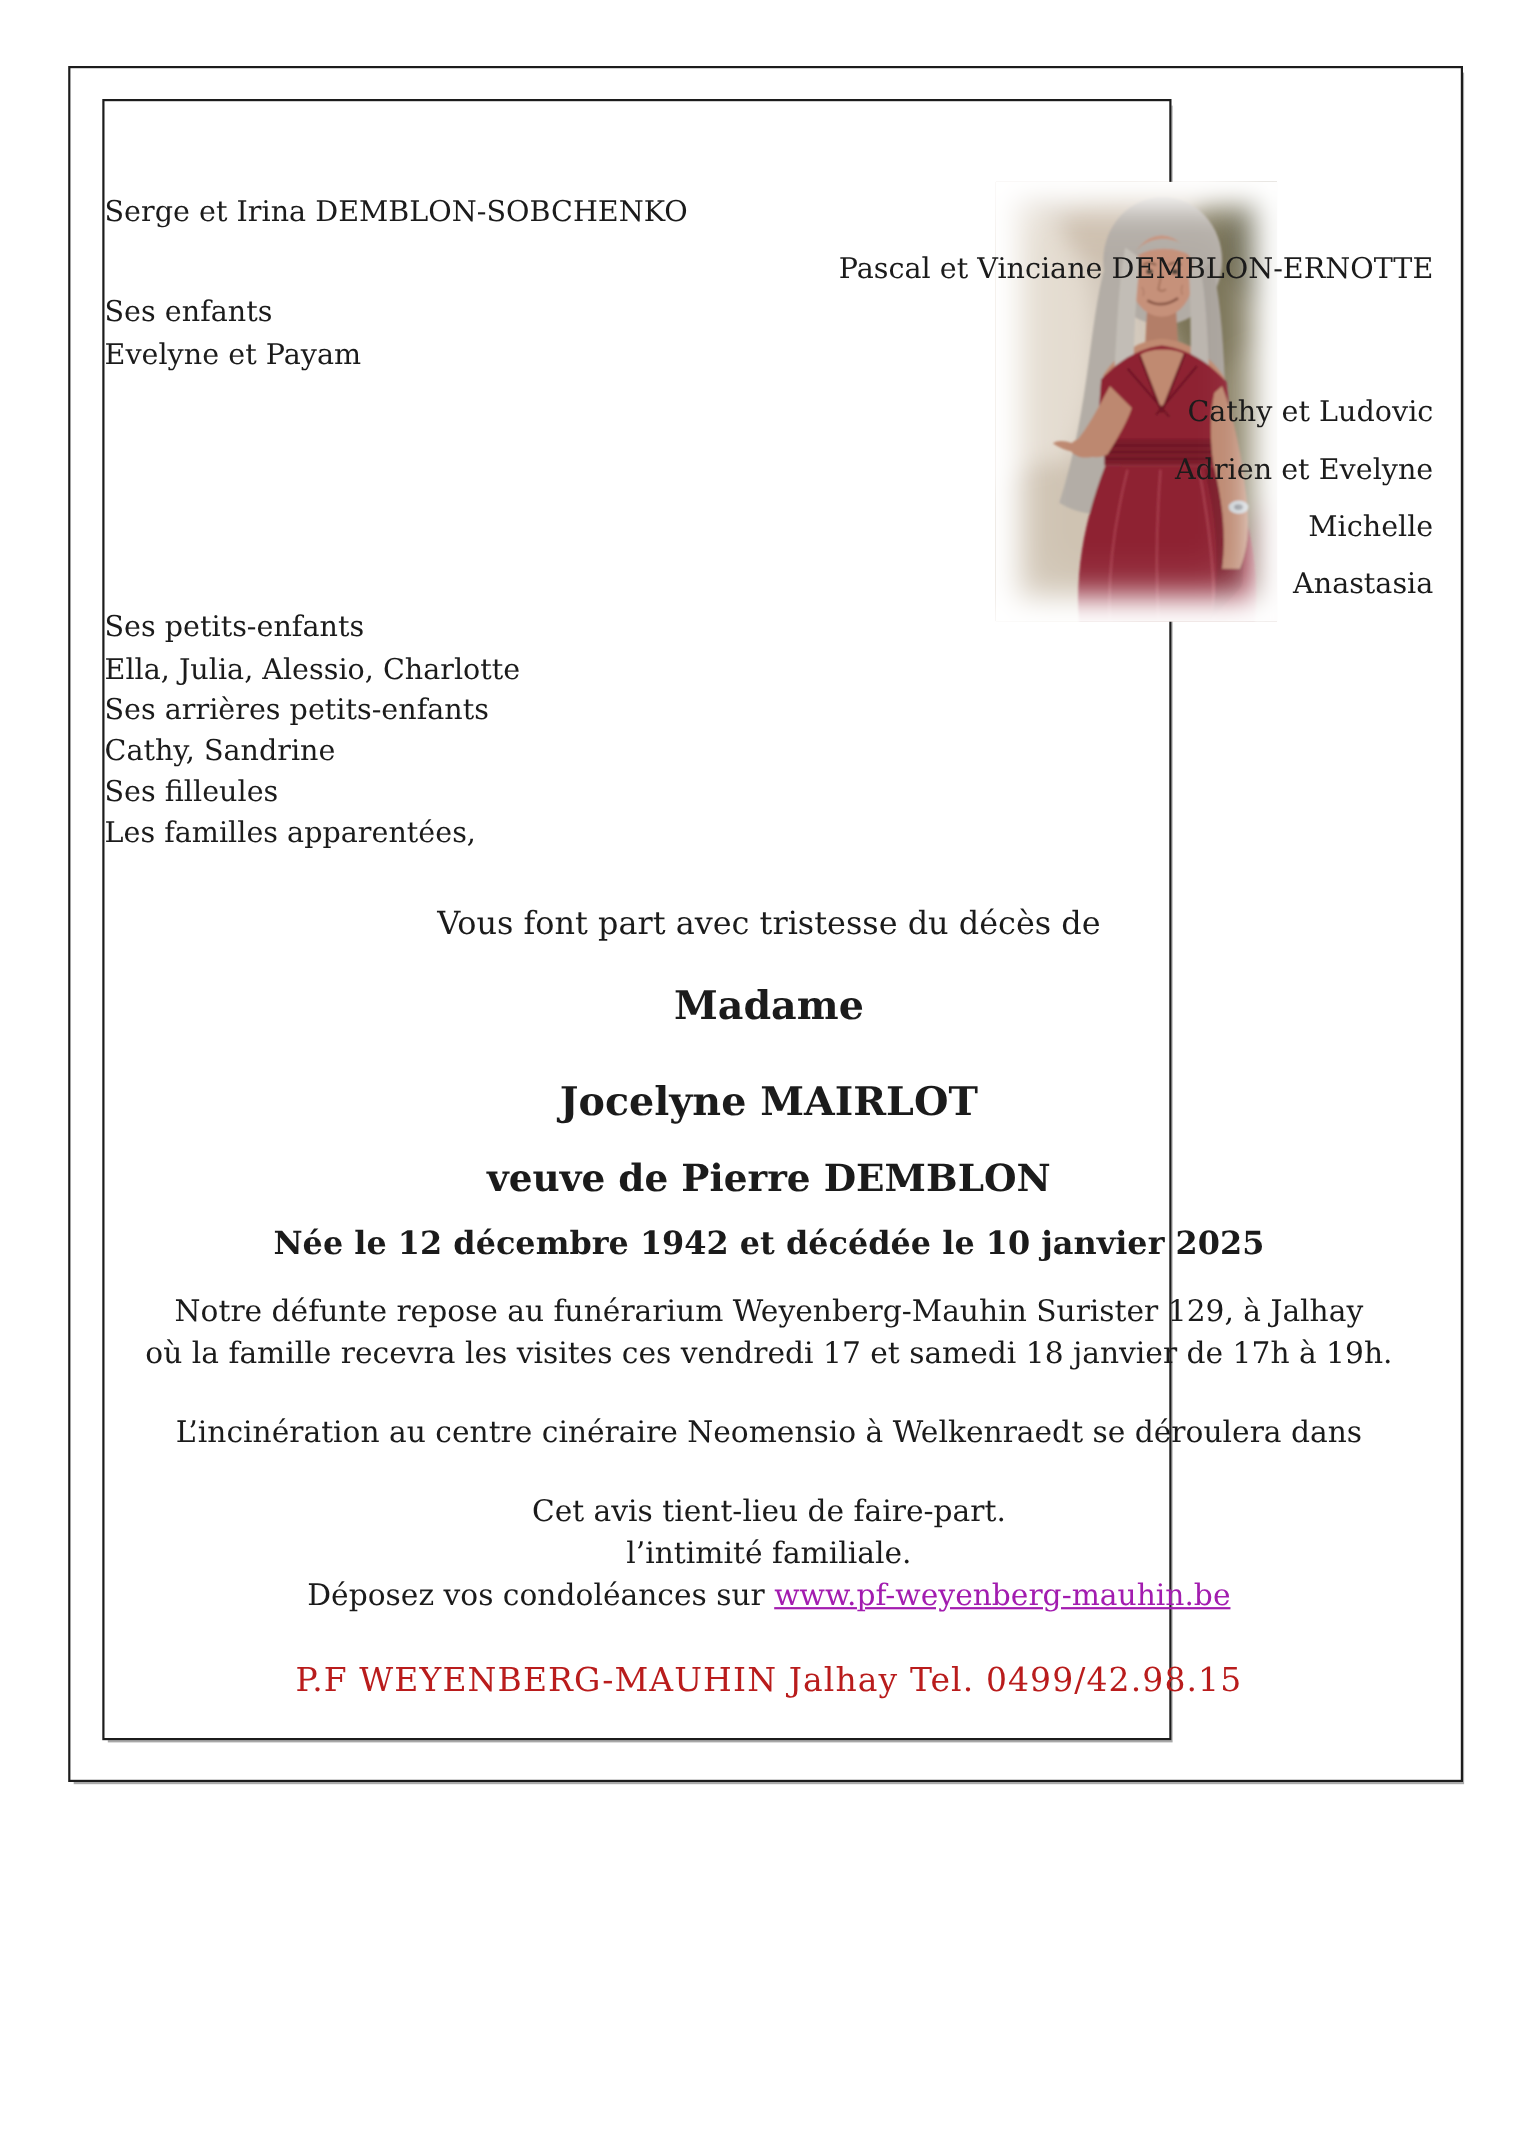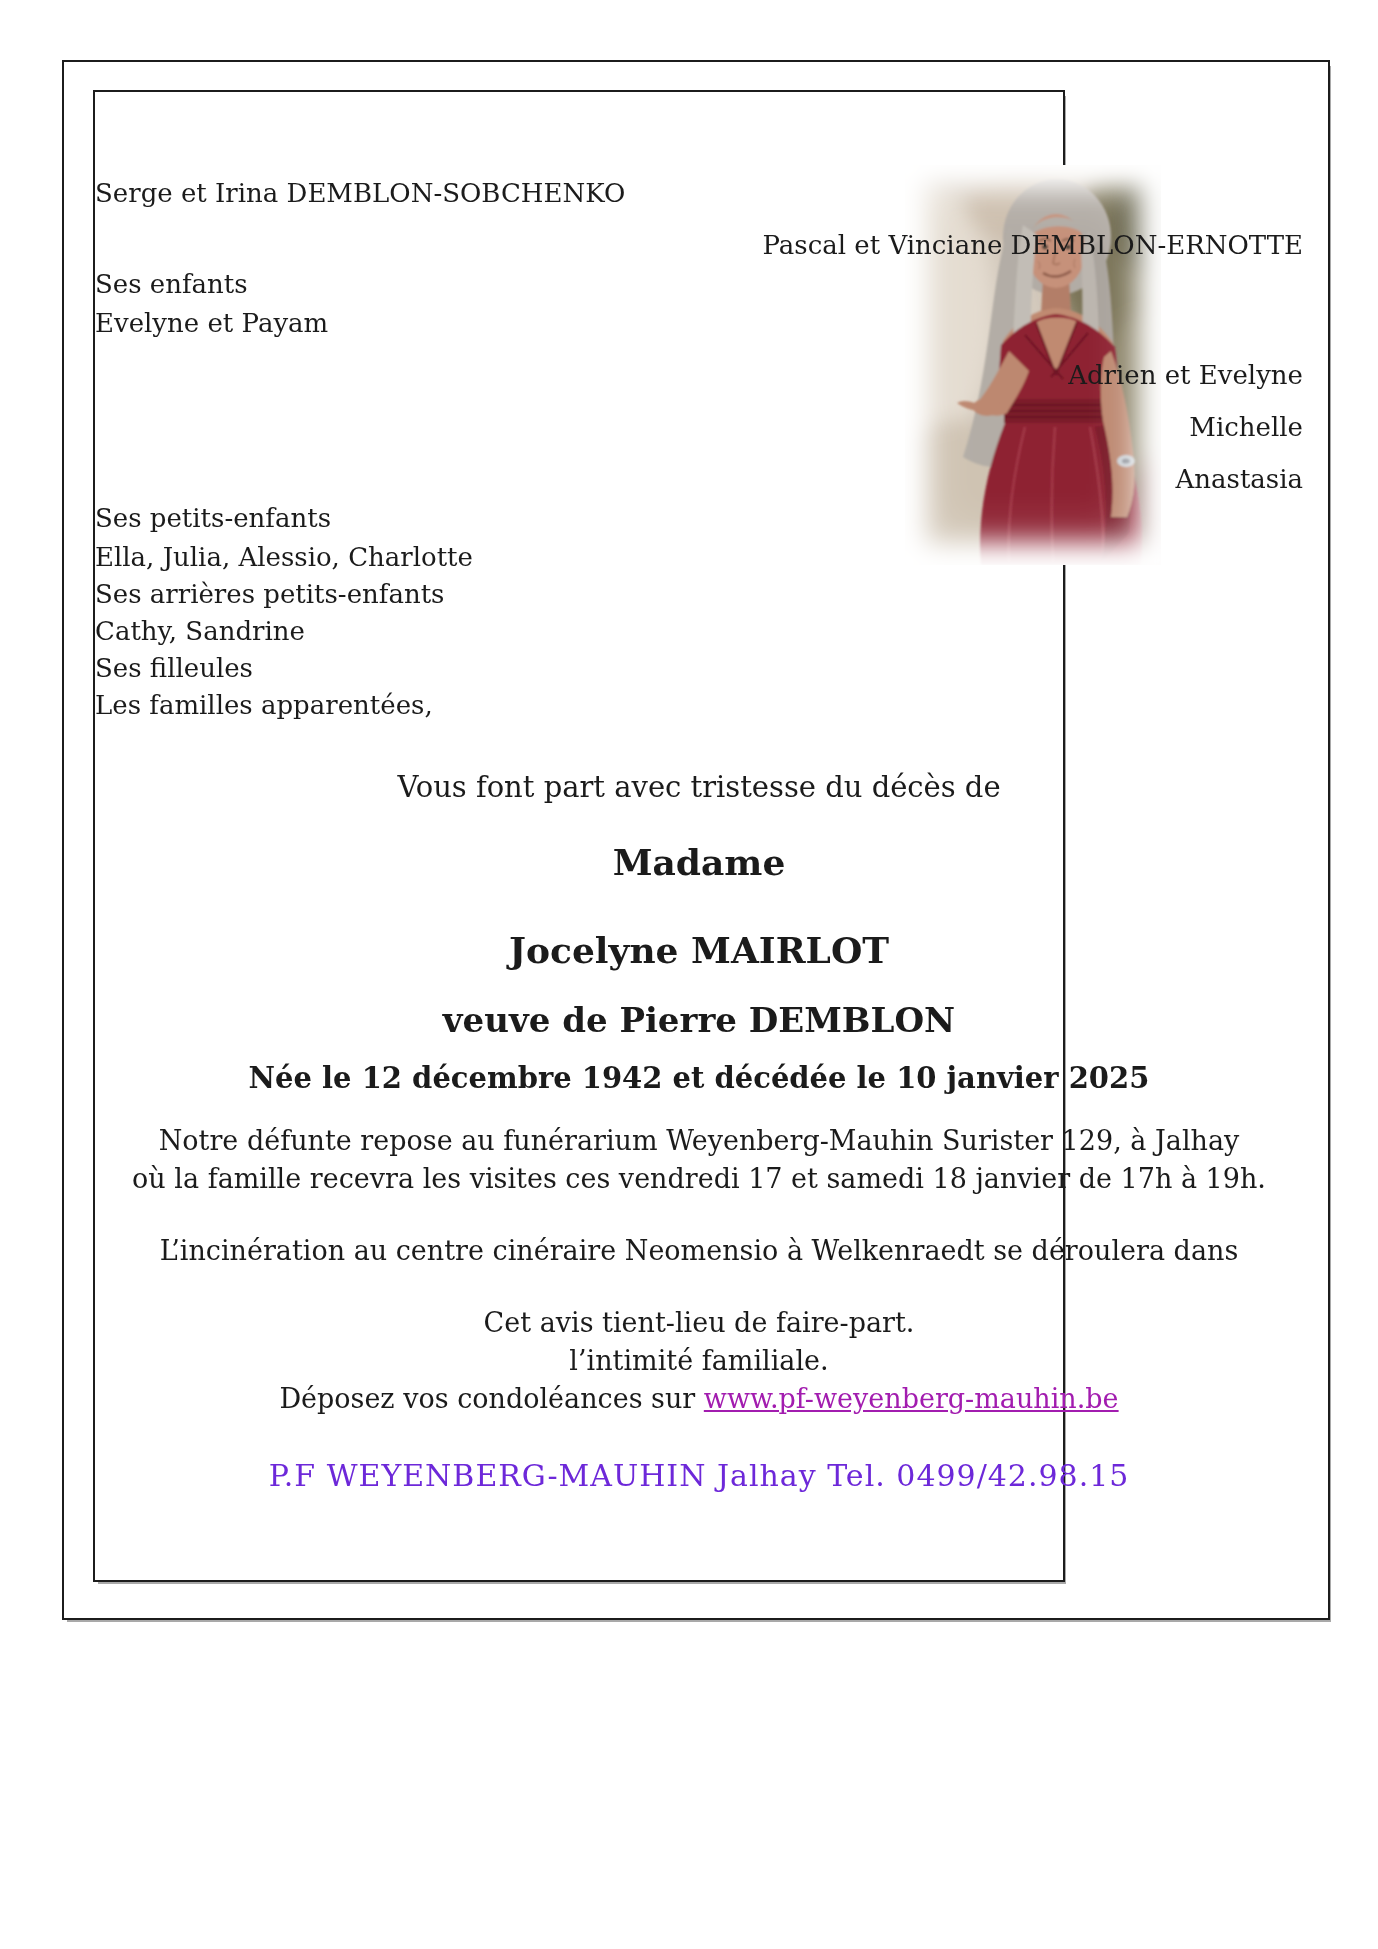--- a/index.html
+++ b/index.html
@@ -39,21 +39,21 @@
   .intro{font-size:29px;line-height:34px;margin-top:49px !important;}
   .big{font-size:36px;font-weight:bold;line-height:72px;}
   .big-1{margin-top:22px !important;}
   .big-2{margin-top:16px !important;}
   .veuve{font-size:34px;font-weight:bold;line-height:40px;margin-top:14px !important;}
   .dates{font-size:29px;font-weight:bold;line-height:36px;margin-top:20px !important;}
   .body-line{font-size:27px;line-height:38px;}
   .mt26{margin-top:26px !important;}
   .mt34{margin-top:34px !important;}
   .footer-line{
-    font-size:30px;line-height:36px;color:#6d28d9;margin-top:40px !important;
+    font-size:30px;line-height:36px;color:#b91c1c;margin-top:40px !important;
     letter-spacing:1px;
   }
   .condolence-link{color:#a21caf;text-decoration:underline;cursor:pointer;}
   
   .photo{
     position:absolute;left:810px;top:73px;width:256px;height:400px;overflow:hidden;
   }
   .photo::after{
     content:"";position:absolute;left:0;top:0;right:0;bottom:0;
     box-shadow:inset 0 0 26px 20px #ffffff, inset 0 0 55px 14px rgba(255,255,255,.55);
@@ -129,20 +129,21 @@
         </g>
       </svg>
     </div>
 
     <div class="content">
       <p class="name gap-first">Serge et Irina DEMBLON-SOBCHENKO</p>
       <p class="name gap-name">Pascal et Vinciane DEMBLON-ERNOTTE</p>
       <p class="label label-1 gap-label">Ses enfants</p>
 
       <p class="name gap-label">Evelyne et Payam</p>
+      <p class="name gap-name">Cathy et Ludovic</p>
       <p class="name gap-name">Adrien et Evelyne</p>
       <p class="name gap-name">Michelle</p>
       <p class="name gap-name">Anastasia</p>
       <p class="label label-2 gap-label">Ses petits-enfants</p>
 
       <p class="name gap-label">Ella, Julia, Alessio, Charlotte</p>
       <p class="label label-3 gap-small">Ses arrières petits-enfants</p>
 
       <p class="name gap-small">Cathy, Sandrine</p>
       <p class="label label-4 gap-small">Ses filleules</p>

